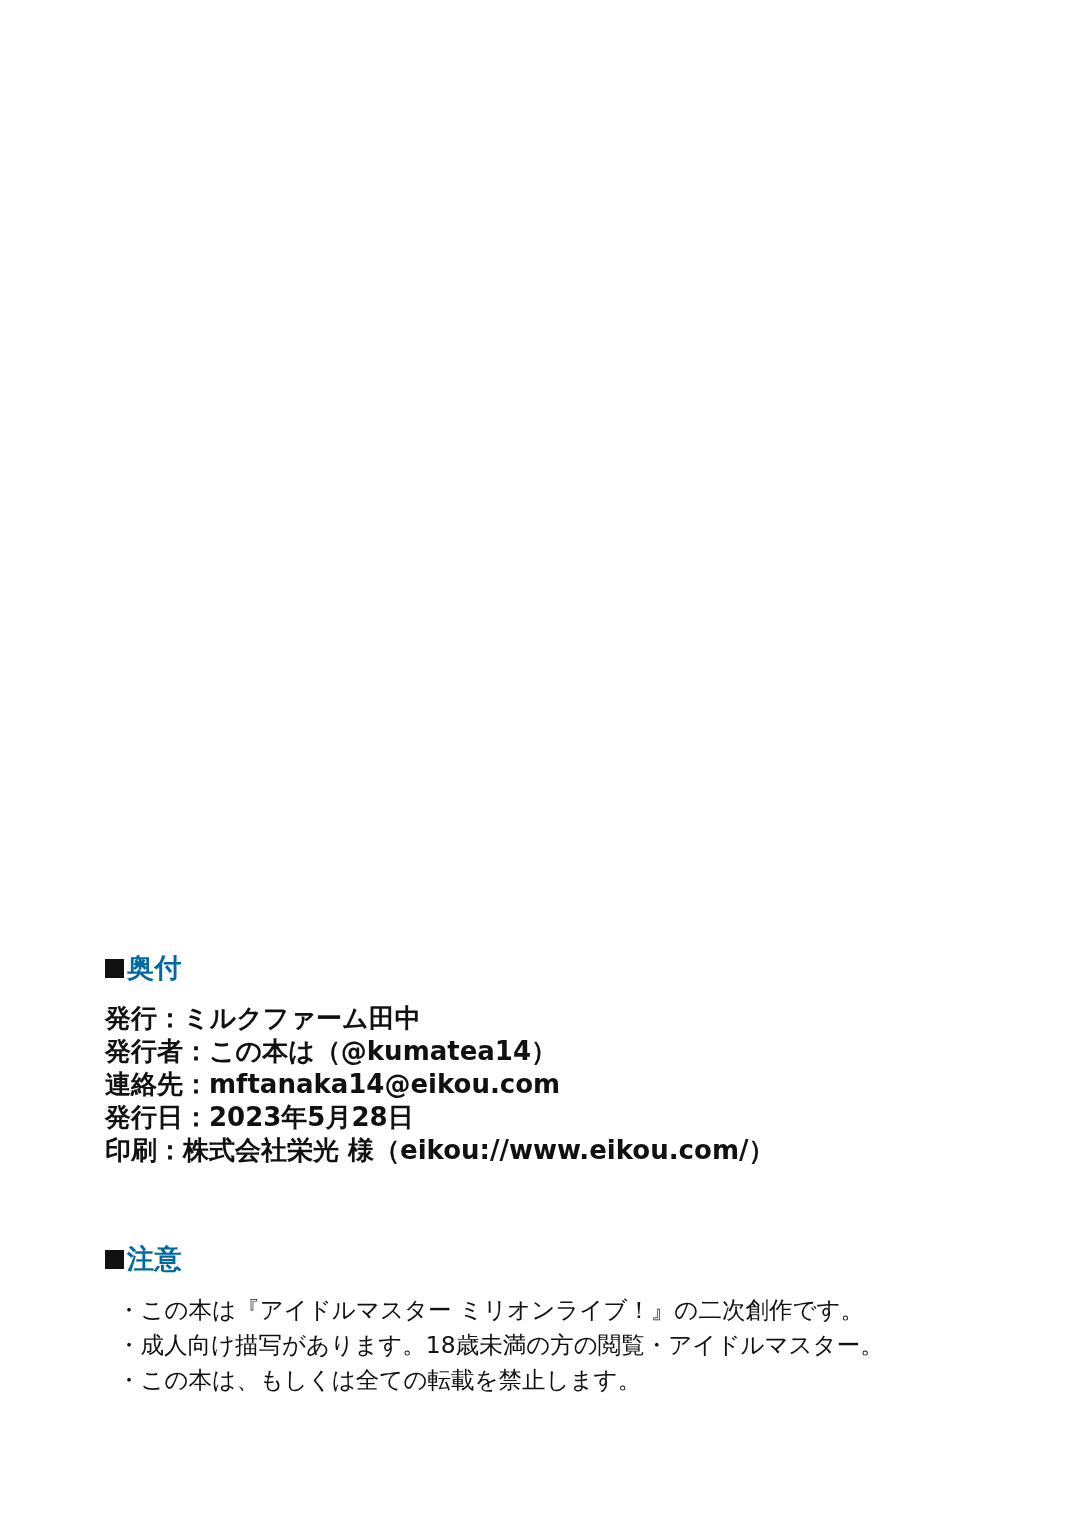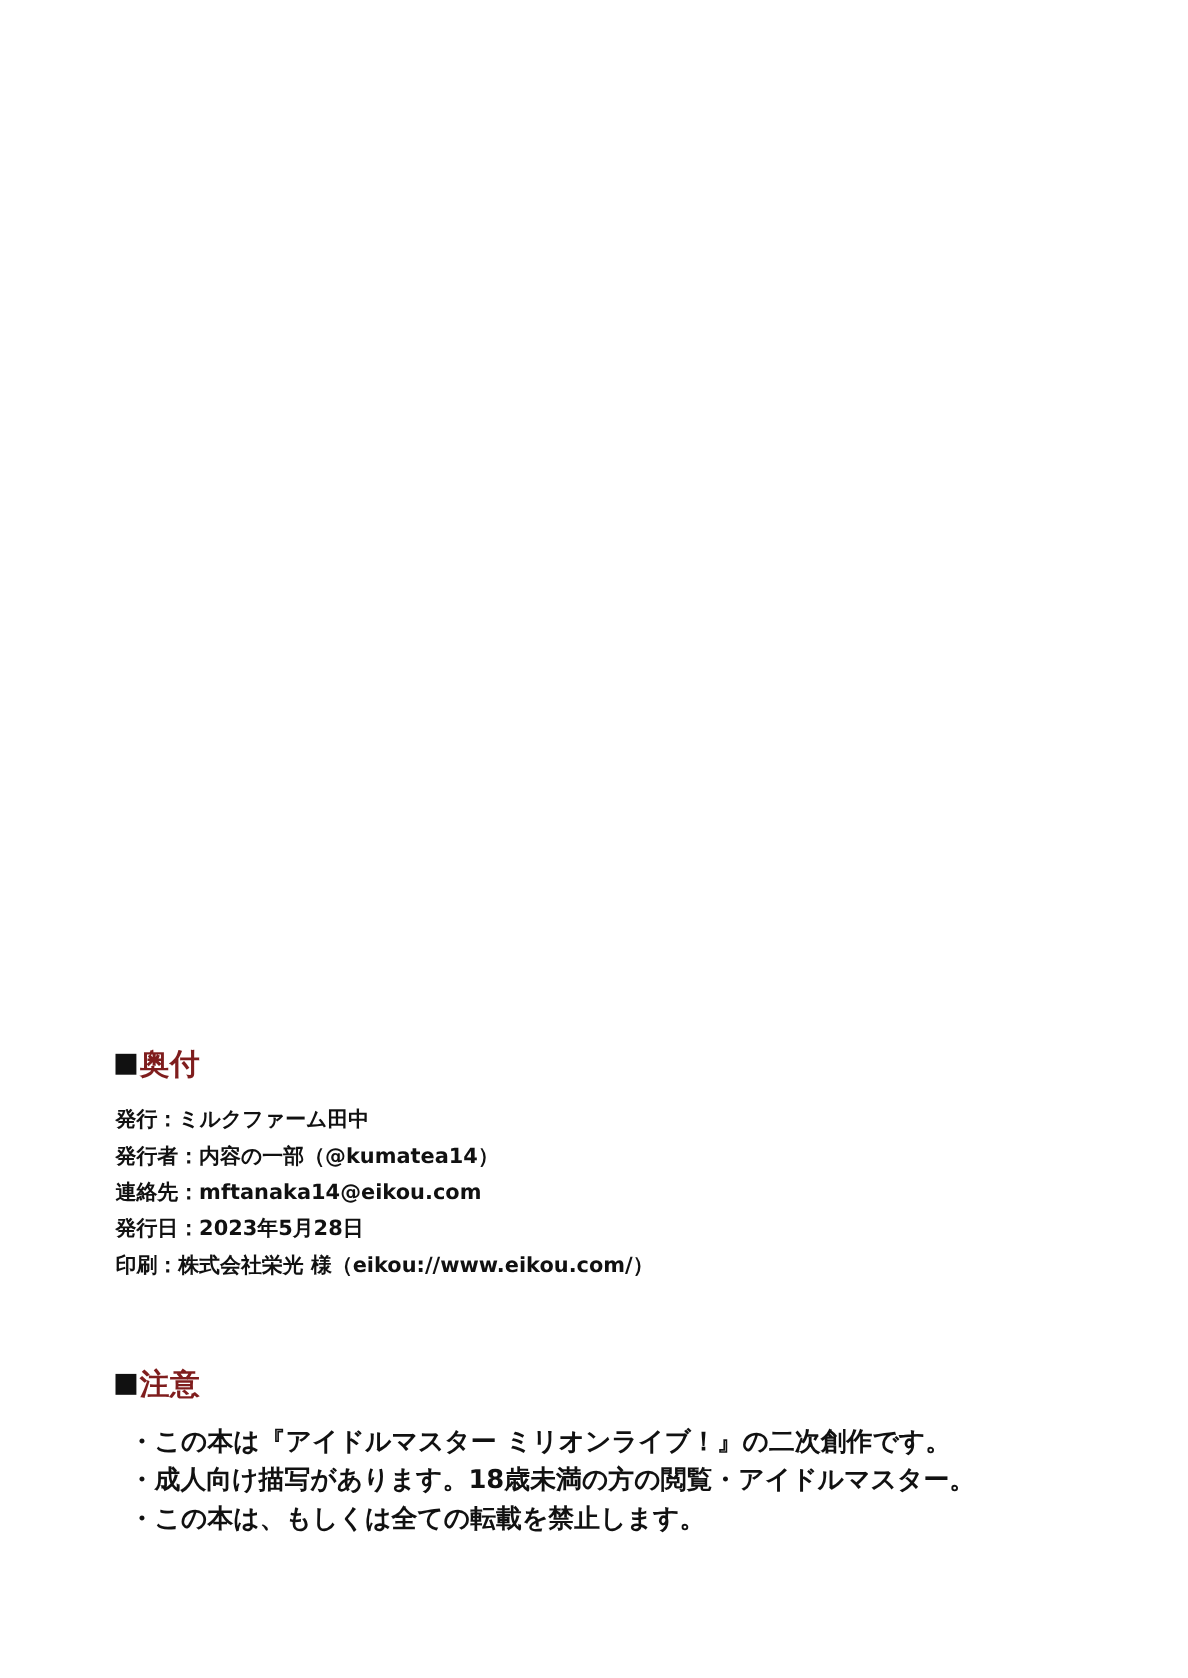--- a/index.html
+++ b/index.html
@@ -28,74 +28,74 @@
     left: 105px;
     top: 952px;
     width: 880px;
   }
   .section-heading {
     font-size: 27px;
     font-weight: bold;
     letter-spacing: 0.5px;
     line-height: 1.2;
     margin: 0 0 18px 0;
-    color: #7f1d1d;
+    color: #0369a1;
   }
   .section-heading .bullet-square {
     display: inline-block;
     width: 19px;
     height: 19px;
     background: #111111;
     margin-right: 3px;
     vertical-align: -1px;
   }
   .info-list {
     list-style: none;
     margin: 0;
     padding: 0;
   }
   .info-list li {
-    font-size: 19px;
+    font-size: 26px;
     font-weight: bold;
     line-height: 33px;
     color: #111111;
     white-space: nowrap;
   }
   .notice-block {
     position: absolute;
     left: 105px;
     top: 1243px;
     width: 880px;
   }
   .notice-list {
     list-style: none;
     margin: 0;
     padding: 0;
   }
   .notice-list li {
     font-size: 23.5px;
-    font-weight: bold;
+    font-weight: normal;
     line-height: 35px;
     color: #111111;
     white-space: nowrap;
     padding-left: 12px;
   }
 </style>
 </head>
 <body>
 
 <div class="page">
 
   <div class="colophon">
     <div class="section-heading">
       <span class="bullet-square"></span><span>奥付</span>
     </div>
     <ul class="info-list">
       <li>発行：ミルクファーム田中</li>
-      <li>発行者：内容の一部（@kumatea14）</li>
+      <li>発行者：この本は（@kumatea14）</li>
       <li>連絡先：mftanaka14@eikou.com</li>
       <li>発行日：2023年5月28日</li>
       <li>印刷：株式会社栄光 様（eikou://www.eikou.com/）</li>
     </ul>
   </div>
 
   <div class="notice-block">
     <div class="section-heading">
       <span class="bullet-square"></span><span>注意</span>
     </div>

